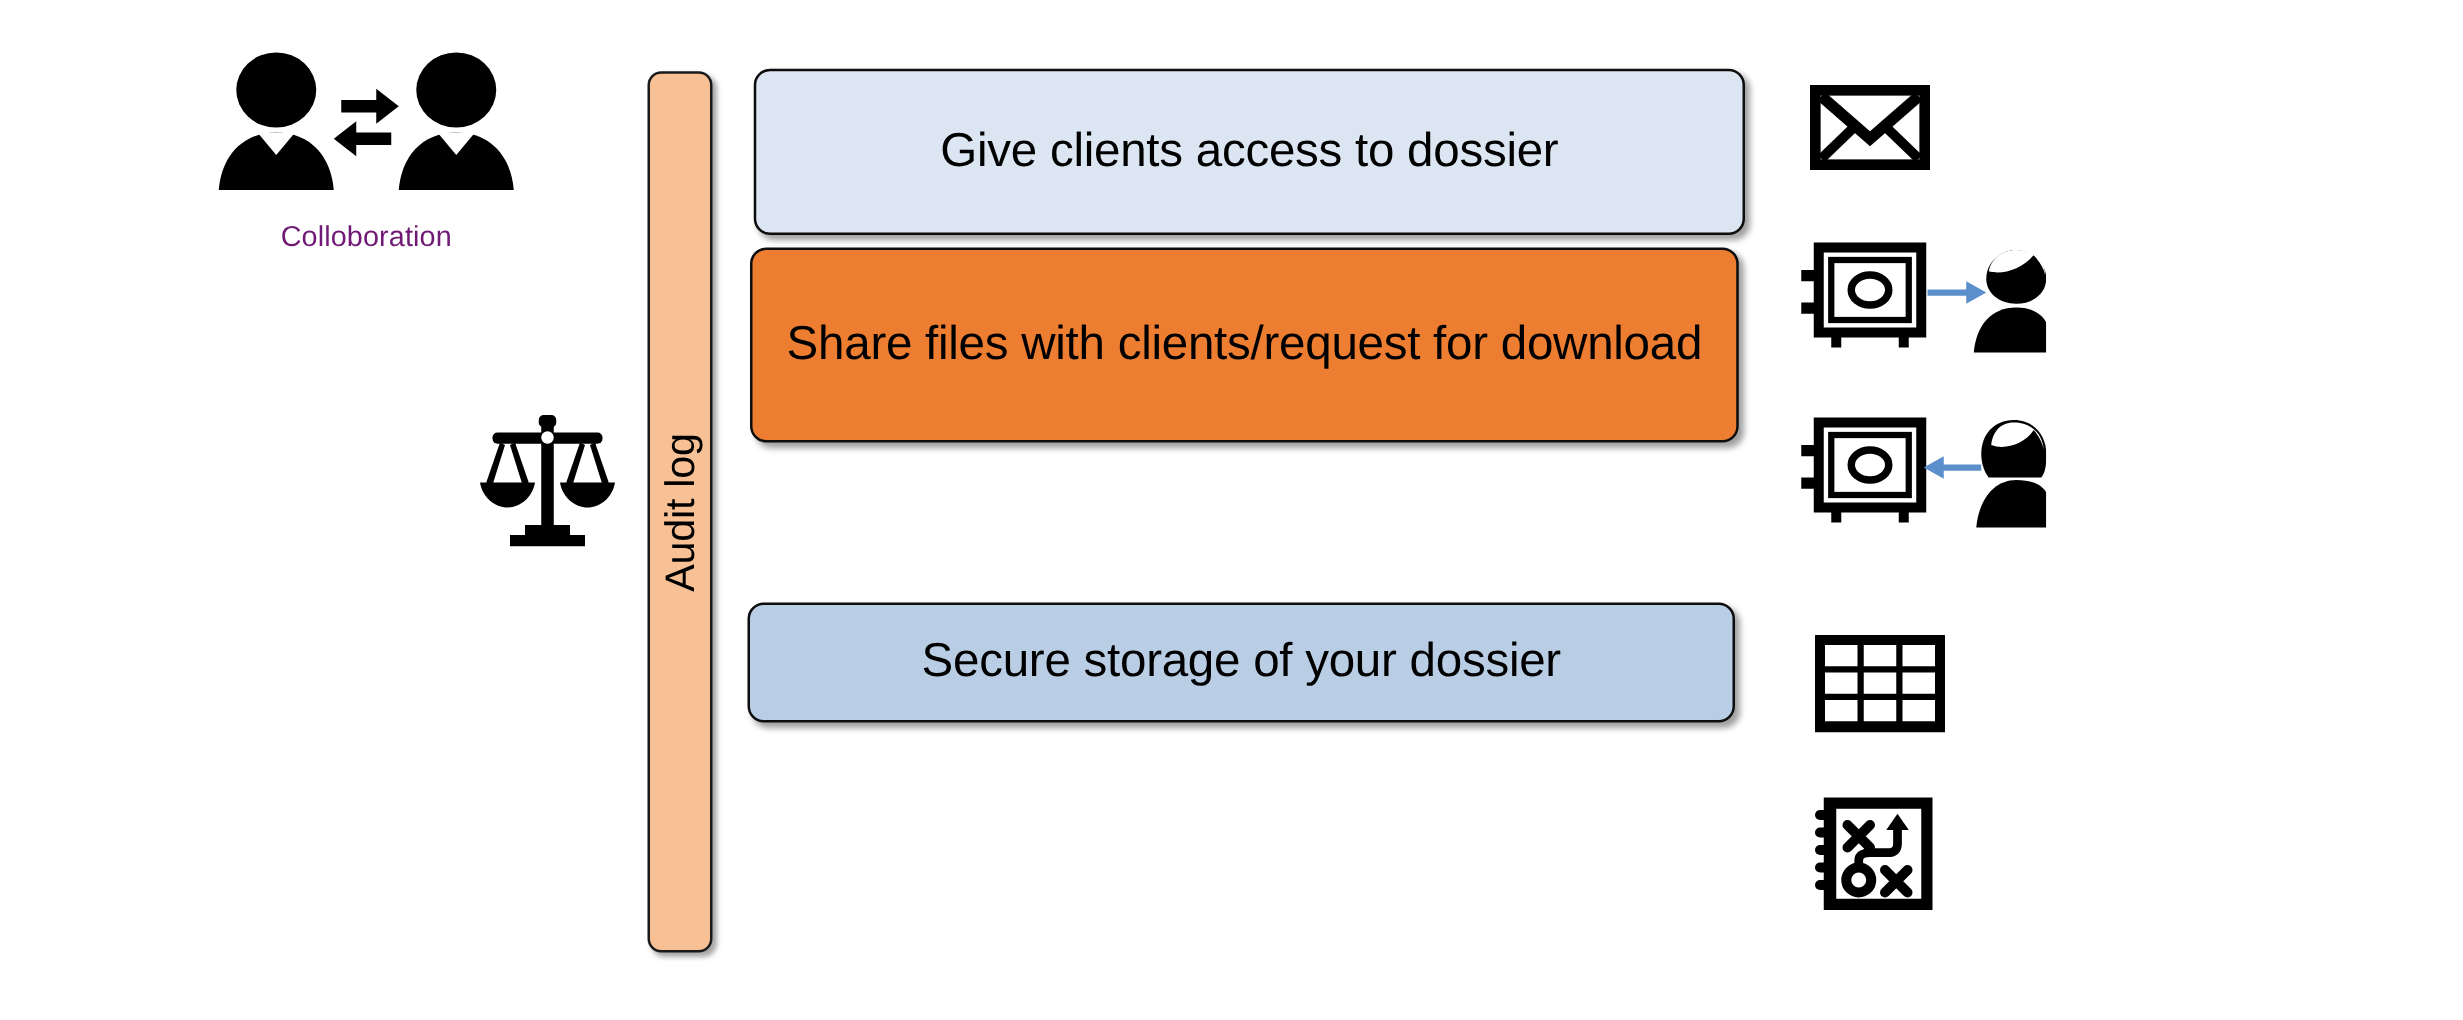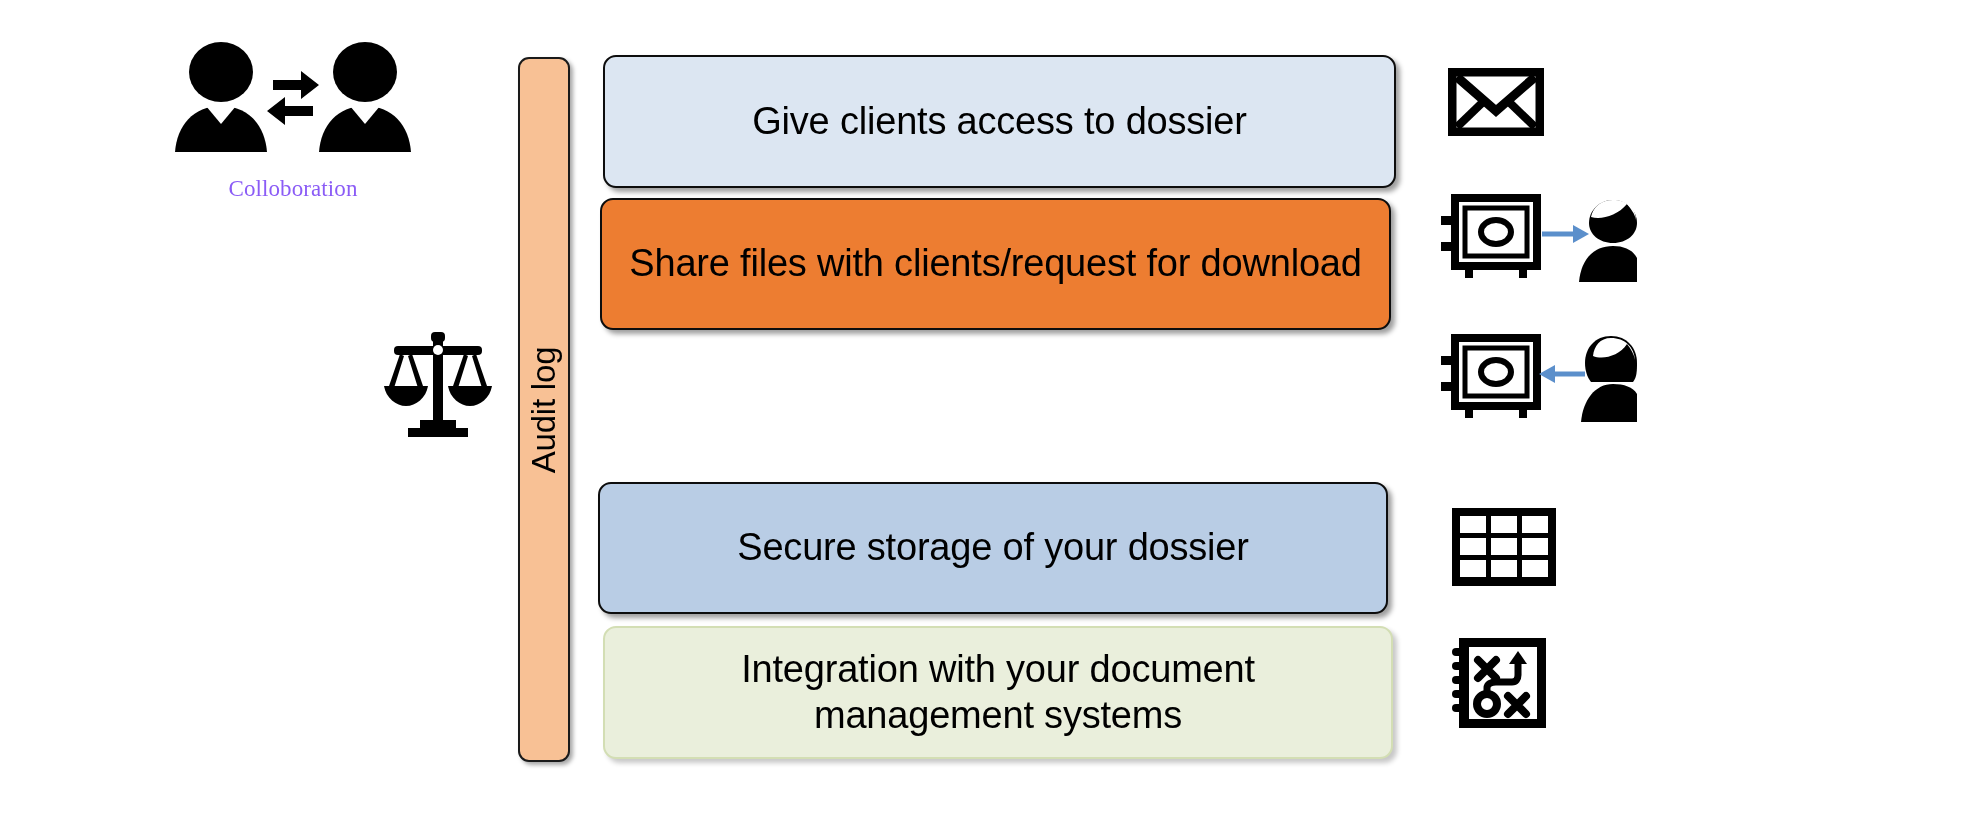--- a/index.html
+++ b/index.html
@@ -34,22 +34,22 @@
   }
   .collab-icon {
     width: 240px;
     height: 120px;
     margin: 0 auto;
     display: block;
   }
   .collab-label {
     margin-top: 16px;
     font-size: 23px;
-    color: #8b5cf6;
-    font-family: Liberation Serif, serif;
+    color: #701a75;
+    font-family: Liberation Sans, sans-serif;
     letter-spacing: 0.1px;
   }
 
   
   .scales-block {
     position: absolute;
     left: 378px;
     top: 320px;
     width: 120px;
     height: 120px;
@@ -99,25 +99,25 @@
   .bar-text {
     display: block;
     padding: 0 26px;
     line-height: 1.20;
     font-size: 38px;
     letter-spacing: -0.2px;
   }
 
   .bar-1 { left: 603px; top: 55px;  width: 793px; height: 133px;
            background: #DCE6F2; border: 2px solid #0d0d0d; }
-  .bar-2 { left: 600px; top: 198px; width: 791px; height: 132px;
+  .bar-2 { left: 600px; top: 198px; width: 791px; height: 156px;
            background: #ED7D31; border: 2px solid #0d0d0d; }
   .bar-3 { left: 598px; top: 340px; width: 792px; height: 132px;
            background: #8FB3DA; border: 2px solid #0d0d0d; }
-  .bar-4 { left: 598px; top: 482px; width: 790px; height: 132px;
+  .bar-4 { left: 598px; top: 482px; width: 790px; height: 96px;
            background: #B9CDE5; border: 2px solid #0d0d0d; }
   .bar-5 { left: 603px; top: 626px; width: 790px; height: 133px;
            background: #EAEFDC; border: 2px solid #D3DEB4;
            box-shadow: 4px 4px 5px rgba(0,0,0,0.22); }
 
   
   .right-icon {
     position: absolute;
   }
   .right-icon svg { display: block; }
@@ -189,23 +189,20 @@
 
   <div class="bar bar-2">
     <span class="bar-text">Share files with clients/request for download</span>
   </div>
 
 
   <div class="bar bar-4">
     <span class="bar-text">Secure storage of your dossier</span>
   </div>
 
-  <div class="bar bar-5">
-    <span class="bar-text">Integration with your document management systems</span>
-  </div>
 
   <div class="right-icon ri-mail">
     <svg width="96" height="68" viewBox="0 0 96 68" xmlns="http://www.w3.org/2000/svg">
       <rect x="3" y="3" width="90" height="62" fill="#ffffff" stroke="#000000" stroke-width="11"></rect>
       <path d="M9 9 L48 43 L87 9" fill="none" stroke="#000000" stroke-width="9"></path>
       <path d="M9 59 L36 33" fill="none" stroke="#000000" stroke-width="8"></path>
       <path d="M87 59 L60 33" fill="none" stroke="#000000" stroke-width="8"></path>
     </svg>
   </div>
 

